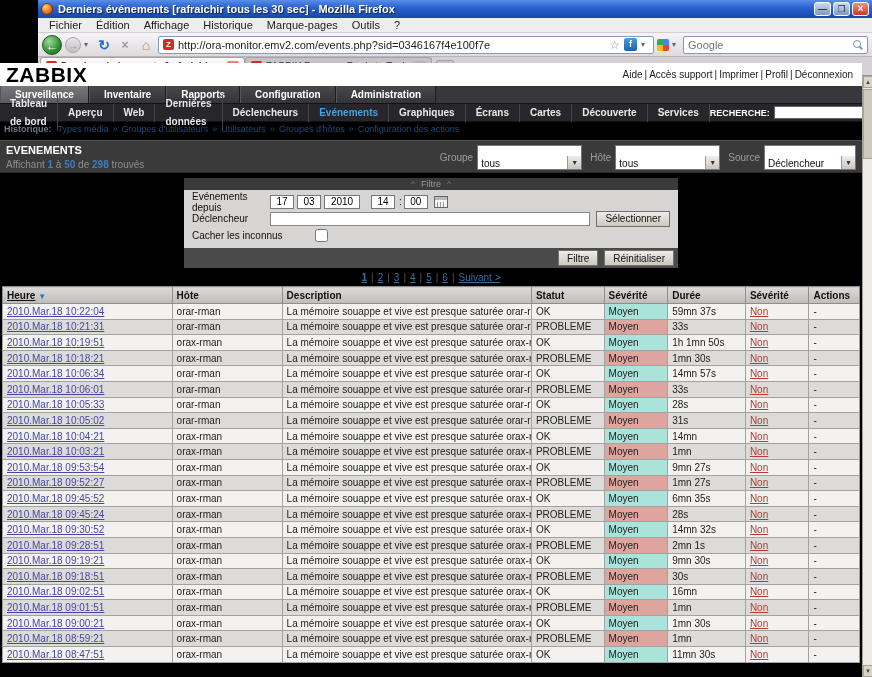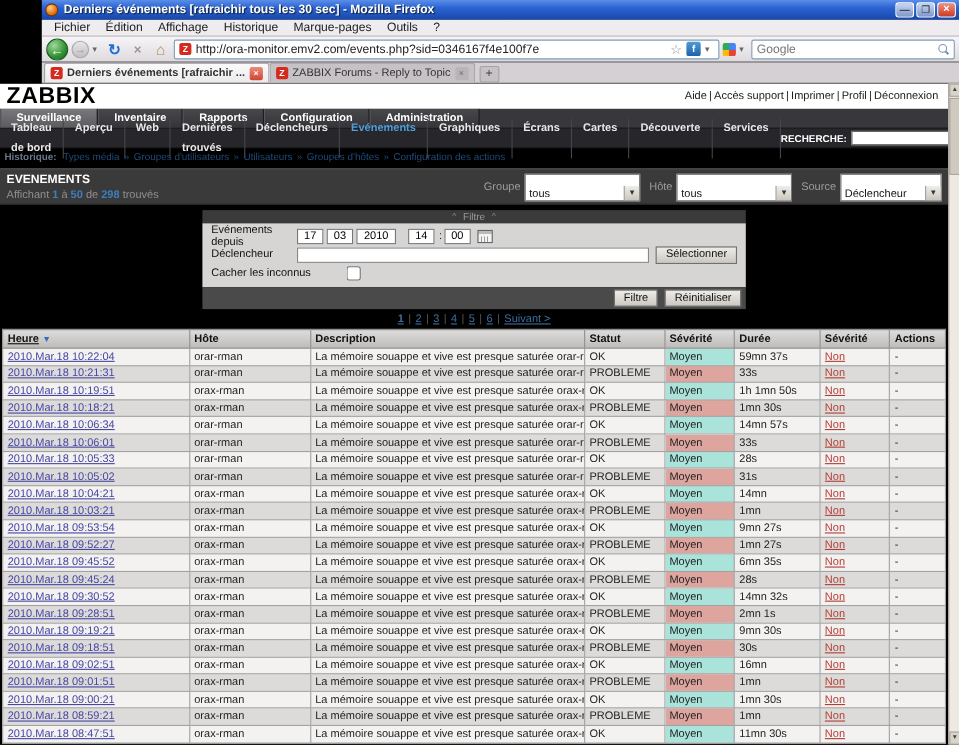--- a/index.html
+++ b/index.html
@@ -58,41 +58,41 @@
     border:1px solid #a6a2a6; border-bottom:none; border-radius:3px 3px 0 0; background:#c6c2c6; max-width:215px; }
   .tab.active { background:linear-gradient(180deg,#fbfafb,#ece9ec); font-weight:bold; }
   .tab-label { white-space:nowrap; overflow:hidden; text-overflow:ellipsis; }
   .tab-close { width:12px; height:12px; border-radius:2px; background:#b8b4b8; color:#666; font-size:8px;
     line-height:12px; text-align:center; flex:0 0 auto; }
   .tab-close.red { background:linear-gradient(180deg,#ee8a7a,#cf4433); color:#fff; font-weight:bold; }
   .newtab { width:18px; height:15px; margin-left:4px; background:#c6c2c6; border:1px solid #a6a2a6; border-radius:2px;
     font-size:11px; color:#444; text-align:center; line-height:13px; }
 
   
-  .page { position:absolute; left:0; top:76px; width:862px; height:601px; background:#000; overflow:hidden; }
+  .page { position:absolute; left:0; top:63px; width:862px; height:601px; background:#000; overflow:hidden; }
   .vscroll { position:absolute; right:0; top:76px; width:10px; height:601px; background:#eceae2; border-left:1px solid #a8a49c; }
   .scr-arrow { width:10px; height:12px; background:#d8d4ca; border:1px solid #a8a49c; font-size:6px; color:#444;
     text-align:center; line-height:11px; }
   .scr-arrow.down { position:absolute; bottom:0; }
   .scr-thumb { position:absolute; top:13px; left:0; width:10px; height:70px; background:#cfcabf; border:1px solid #a8a49c; }
 
   .zheader { height:23px; background:#fff; display:flex; align-items:center; justify-content:space-between; padding:0 8px 0 6px; }
   .zlogo { font-size:21px; font-weight:bold; color:#000; letter-spacing:0.5px; font-family:"Liberation Sans",sans-serif; }
   .zlinks { font-size:10px; color:#1a1a1a; display:flex; align-items:center; }
   .hlink { padding:0 1px; cursor:pointer; }
   .zlinks .sep { color:#1a1a1a; padding:0 1px; }
 
   .mainnav { height:18px; background:#38383c; display:flex; border-bottom:1px solid #141416; }
   .mainnav-item { font-size:10px; font-weight:bold; color:#fff; padding:0 14px; line-height:18px;
     border-right:1px solid #1c1c1e; border-left:1px solid #55555a; background:linear-gradient(180deg,#48484c,#353539); }
   .mainnav-item.active { background:linear-gradient(180deg,#78787c,#5c5c60); }
 
   .subnav { height:18px; background:#27272b; display:flex; align-items:center; justify-content:space-between;
     border-bottom:1px solid #111; }
-  .subnav-items { display:flex; }
+  .subnav-items { display:flex; align-items:center; }
   .subnav-item { font-size:10px; font-weight:bold; color:#e8e8e8; padding:0 10px; line-height:18px; border-right:1px solid #46464a; }
   .subnav-item.active { color:#4d9fdc; }
   .searchwrap { display:flex; align-items:center; gap:4px; padding-right:6px; }
   .search-label { font-size:9px; font-weight:bold; color:#fff; }
   .rech-input { width:150px; height:13px; border:1px solid #666; background:#fff; font-size:10px; font-family:"Liberation Sans",sans-serif; }
 
   .breadcrumb { height:13px; background:#000; display:flex; align-items:center; padding-left:4px; font-size:9px; }
   .bc-label { color:#6a7787; font-weight:bold; margin-right:4px; }
   .bc-link { color:#1f4a78; margin:0 2px; text-decoration:none; }
   .bc-sep { color:#1f4a78; margin:0 2px; }
@@ -246,21 +246,21 @@
         <div class="mainnav-item">Rapports</div>
         <div class="mainnav-item">Configuration</div>
         <div class="mainnav-item">Administration</div>
       </div>
 
     <div class="subnav">
       <div class="subnav-items" id="subnavItems">
           <div class="subnav-item">Tableau de bord</div>
           <div class="subnav-item">Aperçu</div>
           <div class="subnav-item">Web</div>
-          <div class="subnav-item">Dernières trouvés</div>
+          <div class="subnav-item">Dernières données</div>
           <div class="subnav-item">Déclencheurs</div>
           <div class="subnav-item active">Evénements</div>
           <div class="subnav-item">Graphiques</div>
           <div class="subnav-item">Écrans</div>
           <div class="subnav-item">Cartes</div>
           <div class="subnav-item">Découverte</div>
           <div class="subnav-item">Services</div>
         </div>
       <div class="searchwrap">
         <span class="search-label">RECHERCHE:</span>

